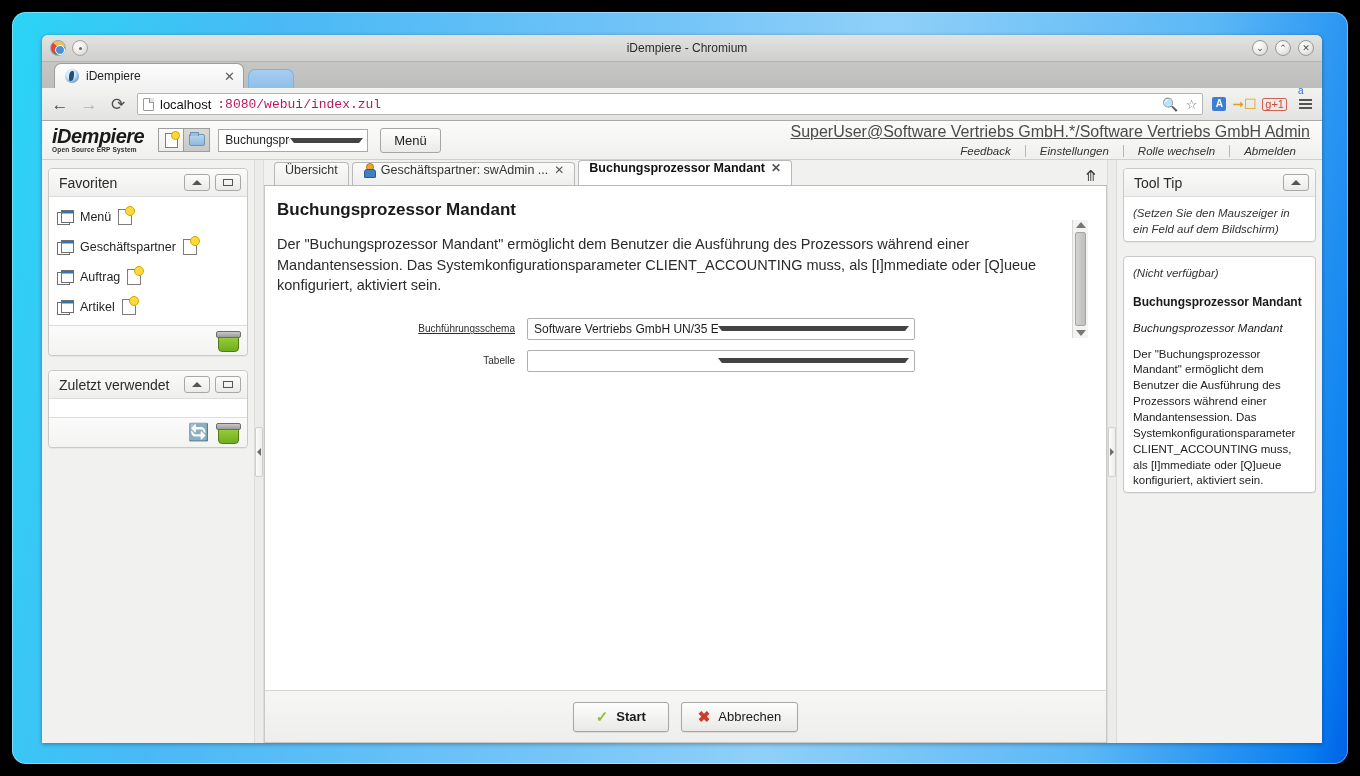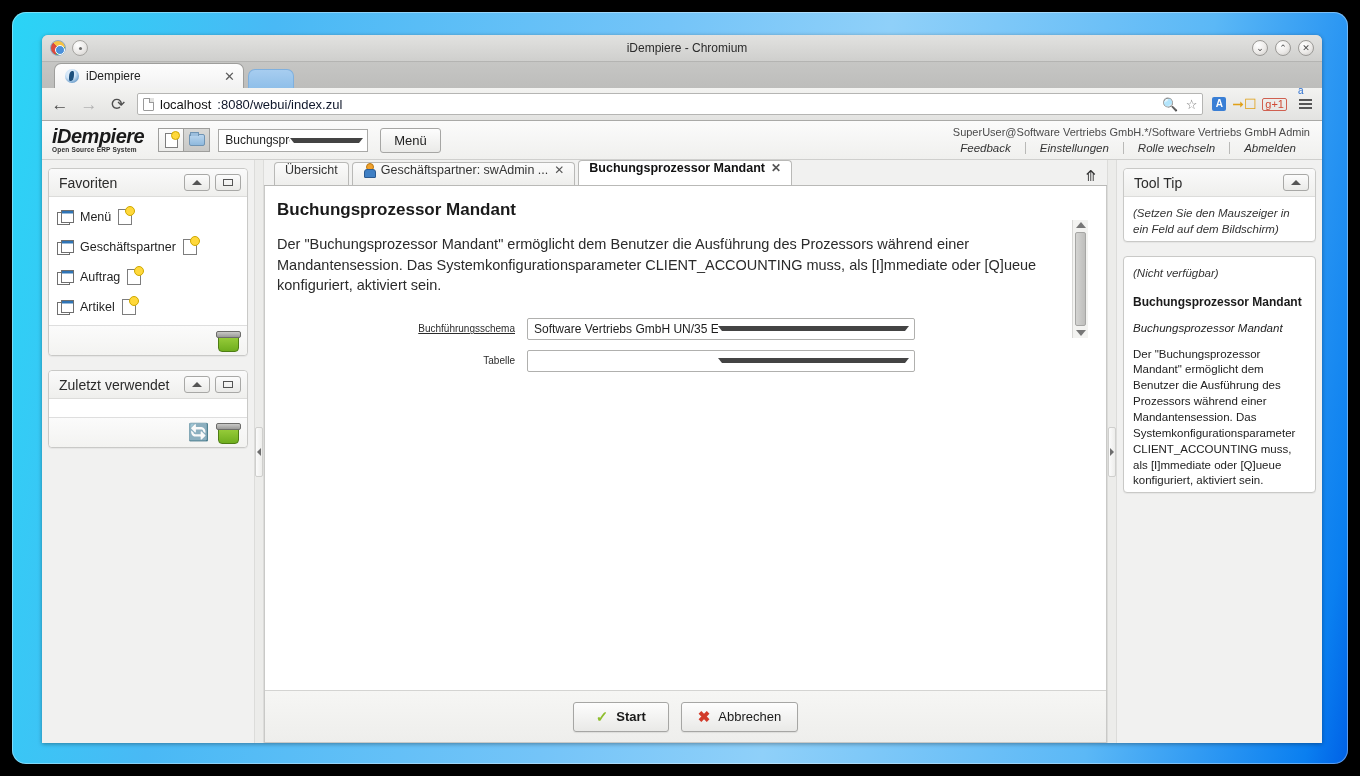--- a/index.html
+++ b/index.html
@@ -127,21 +127,21 @@
     border:1px solid #b5b5b3; border-radius:2px;
     display:flex;align-items:center;gap:6px;padding:0 5px;
     font-size:13px;
   }
   .page-icon{
     width:11px;height:13px;background:#fff;border:1px solid #9a9a9a;border-radius:1px;
     position:relative;flex:0 0 auto;
   }
   .page-icon::after{content:"";position:absolute;right:-1px;top:-1px;width:4px;height:4px;background:#e3e3e1;border-left:1px solid #9a9a9a;border-bottom:1px solid #9a9a9a;}
   .url-host{color:#111;}
-  .url-rest{color:#0f172a;}
+  .url-rest{color:#be185d;font-family:Liberation Mono, monospace;}
   .omni-icons{margin-left:auto;display:flex;gap:7px;align-items:center;color:#7a7a7a;font-size:13px;}
   .tb-icons{display:flex;align-items:center;gap:9px;}
   .ico{width:18px;height:18px;display:flex;align-items:center;justify-content:center;font-size:12px;line-height:1;}
   .ico-translate{background:#3a7fd5;color:#fff;border-radius:2px;font-size:10px;font-weight:bold;width:14px;height:14px;}
   .ico-phone{color:#e0a017;font-size:14px;}
   .ico-gplus{border:1px solid #d06050;color:#d04a35;font-size:11px;border-radius:2px;padding:0 2px;width:auto;height:13px;}
   .ico-menu{display:flex;flex-direction:column;gap:2px;position:relative;}
   .ico-menu i{display:block;width:13px;height:2px;background:#555;}
   .ico-menu b{position:absolute;top:-9px;left:2px;font-size:10px;color:#2b6fd0;font-weight:normal;}
 
@@ -179,21 +179,21 @@
   }
   .combo-hdr span{flex:1;overflow:hidden;white-space:nowrap;}
   .caret{width:0;height:0;border-left:4px solid transparent;border-right:4px solid transparent;border-top:5px solid #444;}
   .menu-btn{
     margin-left:12px;height:25px;padding:0 13px;
     background:linear-gradient(#fdfdfd,#eaeae8);
     border:1px solid #a6a6a4;border-radius:3px;
     font-size:13px;color:#222;display:flex;align-items:center;cursor:pointer;
   }
   .hdr-right{margin-left:auto;text-align:right;padding-right:2px;}
-  .hdr-user{font-size:11px;color:#4b4b4b;}
+  .hdr-user{font-size:16px;color:#4b4b4b;text-decoration:underline;}
   .hdr-links{margin-top:4px;font-size:11.5px;color:#333;display:flex;gap:0;justify-content:flex-end;}
   .hdr-links a{color:#333;text-decoration:none;padding:0 14px;cursor:pointer;font-style:italic;}
   .hdr-links .sep{width:1px;background:#b9b9b7;height:12px;align-self:center;}
 
   
   .body-row{flex:1;display:flex;min-height:0;position:relative;background:#f1f1f0;}
 
   
   .left-col{width:212px;padding:8px 6px 0 6px;display:flex;flex-direction:column;gap:14px;}
   .panel{

